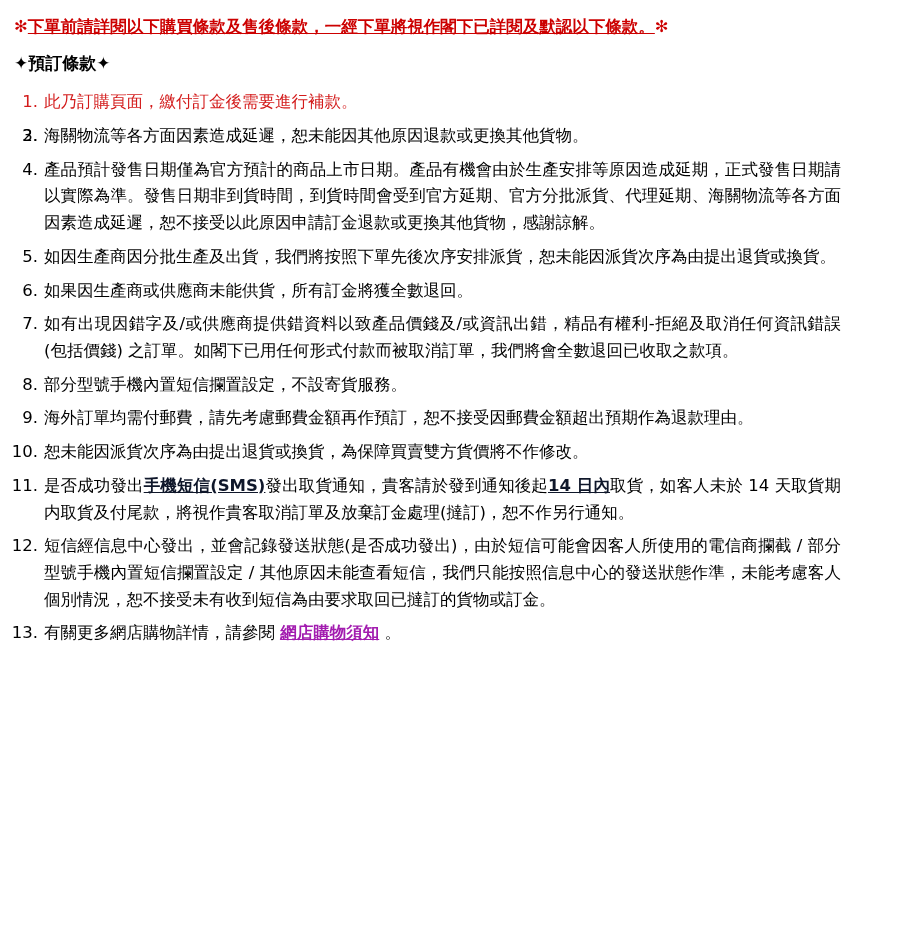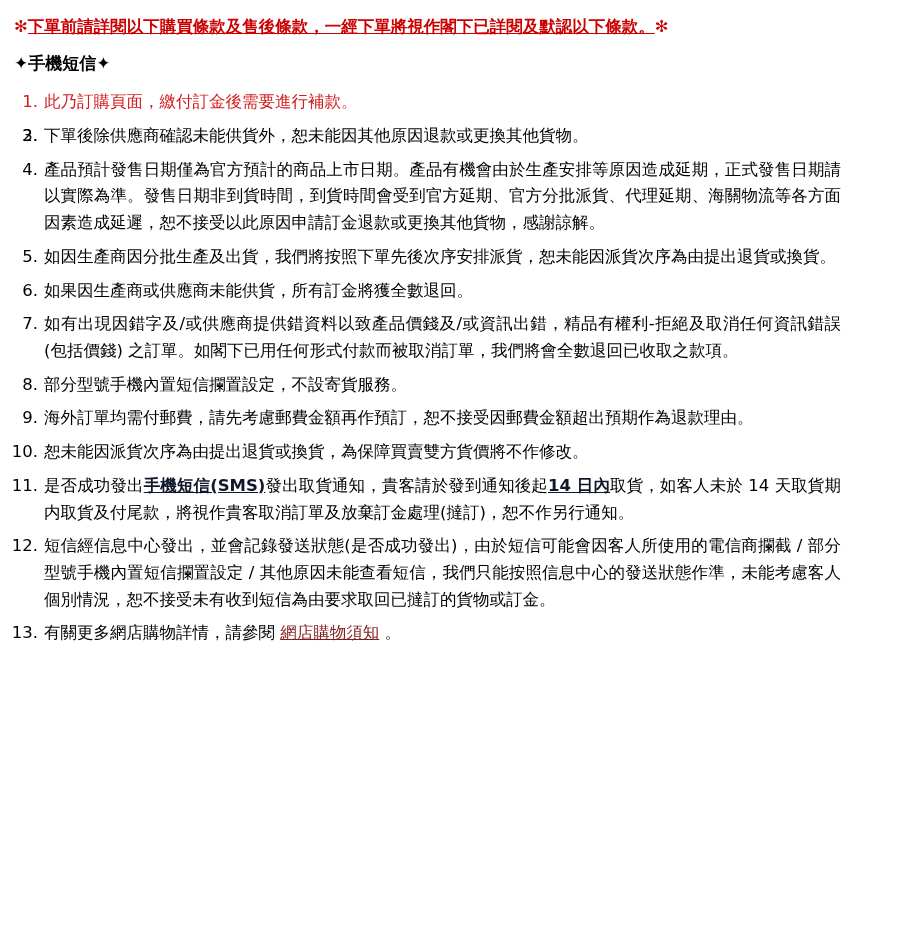--- a/index.html
+++ b/index.html
@@ -66,50 +66,51 @@
   }
   ol.terms > li.first .num {
     color: #d31b1b;
   }
   .u-red {
     color: #0f172a;
     text-decoration: underline;
     font-weight: bold;
   }
   .link-blue {
-    color: #7f1d1d;
+    color: #a21caf;
     text-decoration: underline;
+    font-weight: bold;
   }
   .nowrap { white-space: nowrap; }
 </style>
 </head>
 <body>
 
 <div class="page">
 
   <div class="banner">
     <span class="star">✻</span><span class="underline">下單前請詳閱以下購買條款及售後條款，一經下單將視作閣下已詳閱及默認以下條款。</span><span class="star">✻</span>
   </div>
 
-  <div class="section-heading">✦手機短信✦</div>
+  <div class="section-heading">✦預訂條款✦</div>
 
   <ol class="terms">
 
     <li class="first">
       <span class="num">1.</span>
       <span>此乃訂購頁面，繳付訂金後需要進行補款。</span>
     </li>
 
     <li>
       <span class="num">2.</span>
     </li>
 
     <li>
       <span class="num">3.</span>
-      <span>下單後除供應商確認未能供貨外，恕未能因其他原因退款或更換其他貨物。</span>
+      <span>海關物流等各方面因素造成延遲，恕未能因其他原因退款或更換其他貨物。</span>
     </li>
 
     <li>
       <span class="num">4.</span>
       <span>產品預計發售日期僅為官方預計的商品上市日期。產品有機會由於生產安排等原因造成延期，正式發售日期請以實際為準。發售日期非到貨時間，到貨時間會受到官方延期、官方分批派貨、代理延期、海關物流等各方面因素造成延遲，恕不接受以此原因申請訂金退款或更換其他貨物，感謝諒解。</span>
     </li>
 
     <li>
       <span class="num">5.</span>
       <span>如因生產商因分批生產及出貨，我們將按照下單先後次序安排派貨，恕未能因派貨次序為由提出退貨或換貨。</span>

